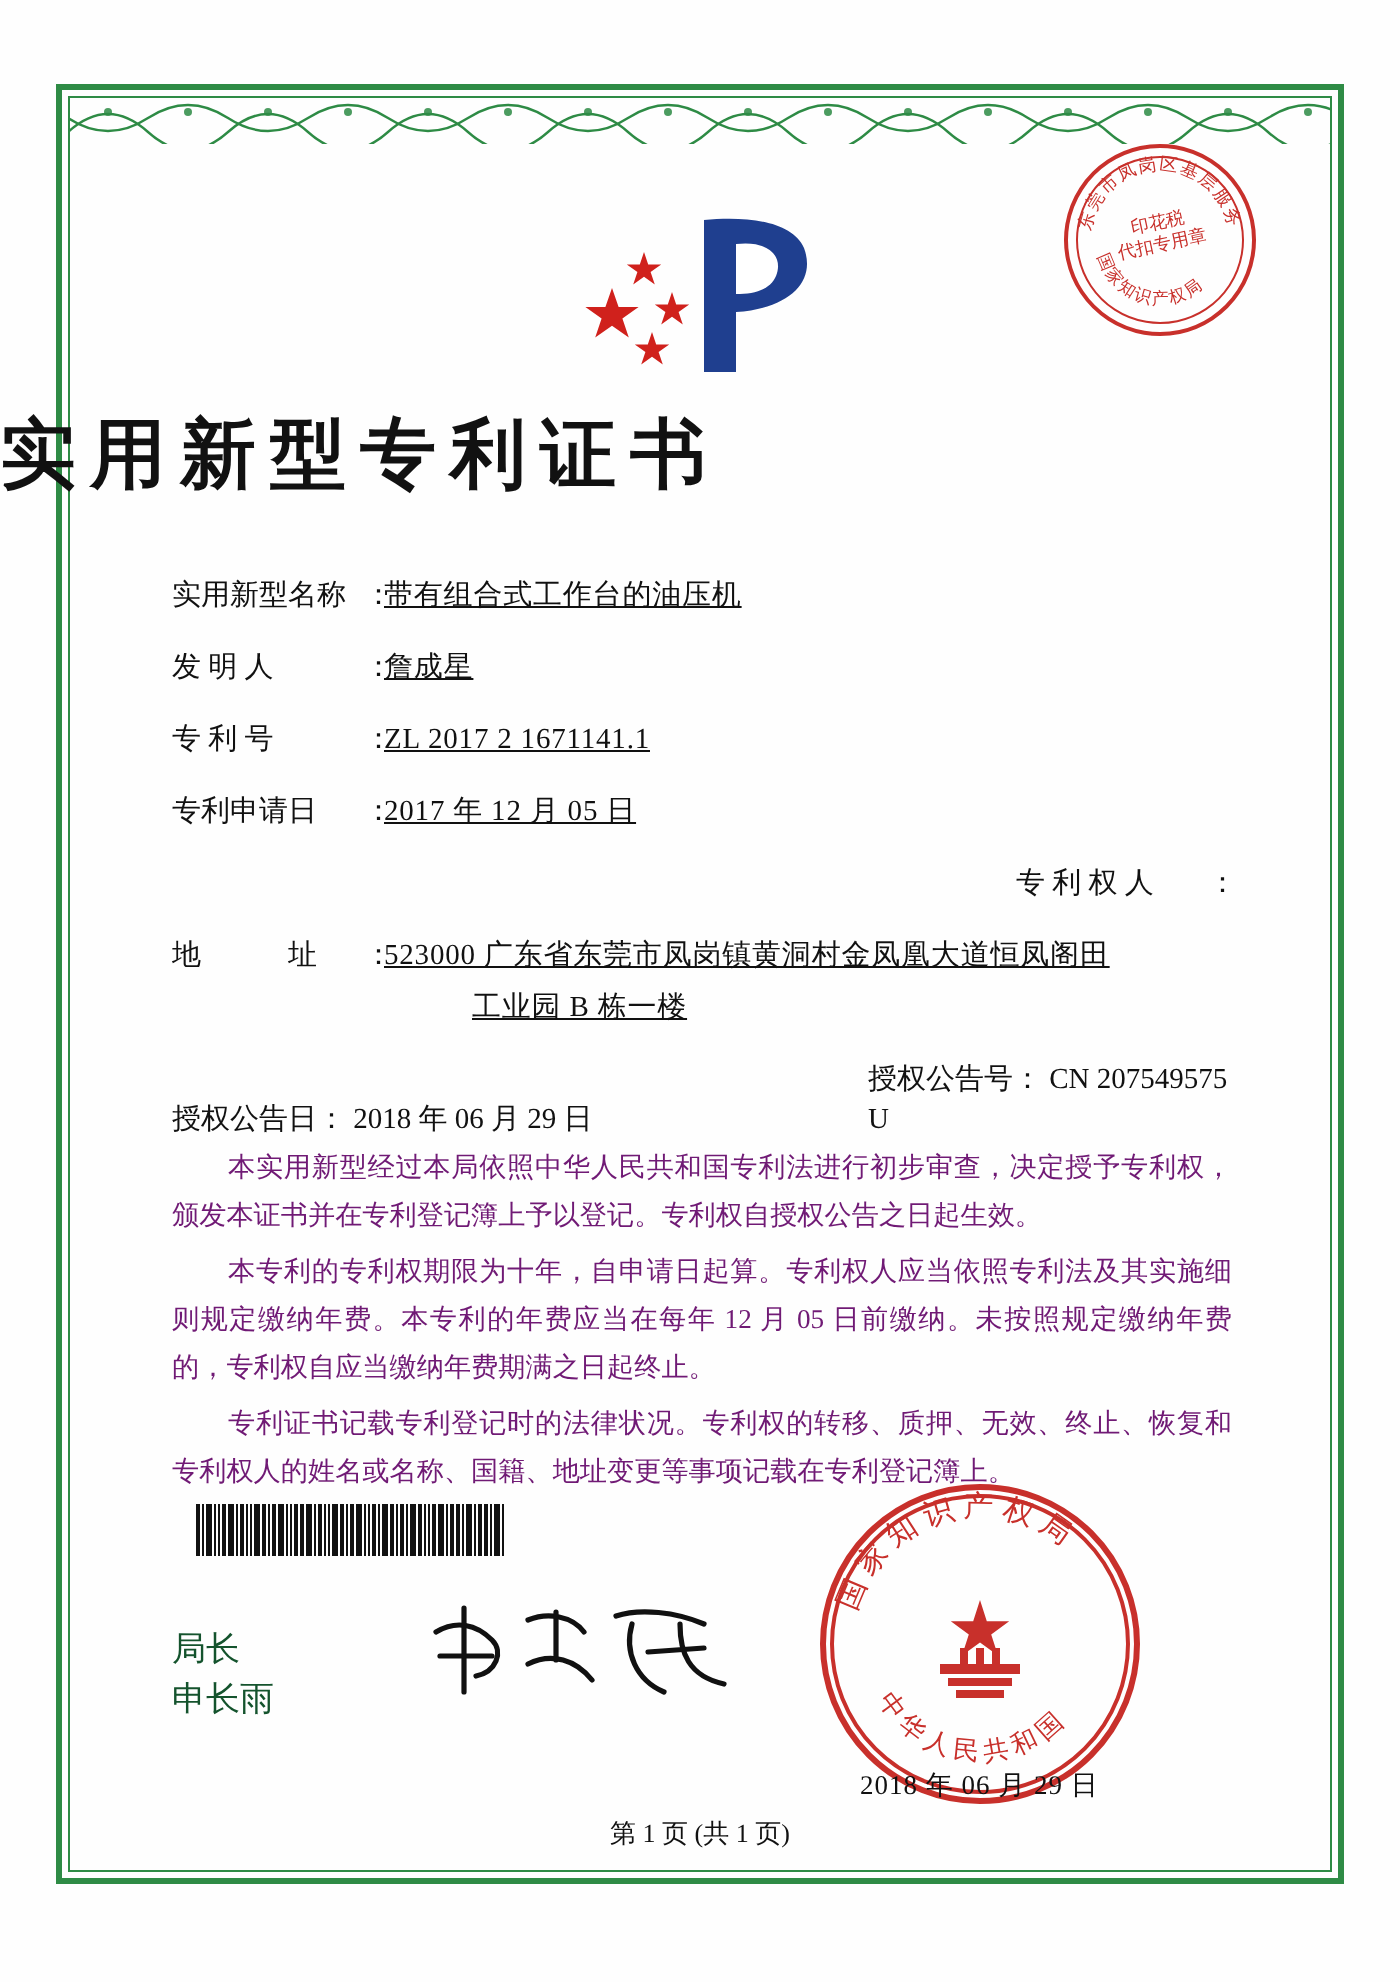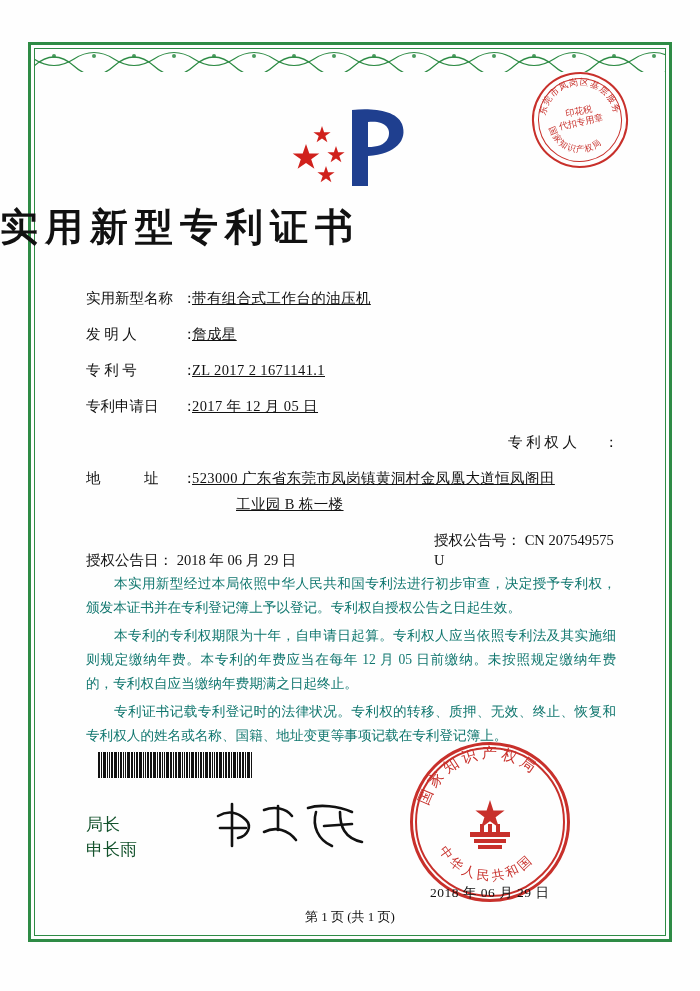--- a/index.html
+++ b/index.html
@@ -171,21 +171,21 @@
   .row-split .right { flex: 1 1 auto; }
 
   
   .paragraphs {
     position: absolute;
     left: 86px;
     top: 572px;
     width: 530px;
     font-size: 13.6px;
     line-height: 24px;
-    color: #0f766e;
+    color: #701a75;
     text-align: justify;
   }
   .paragraphs p {
     margin: 0 0 4px 0;
     text-indent: 28px;
   }
 
   
   .barcode {
     position: absolute;

